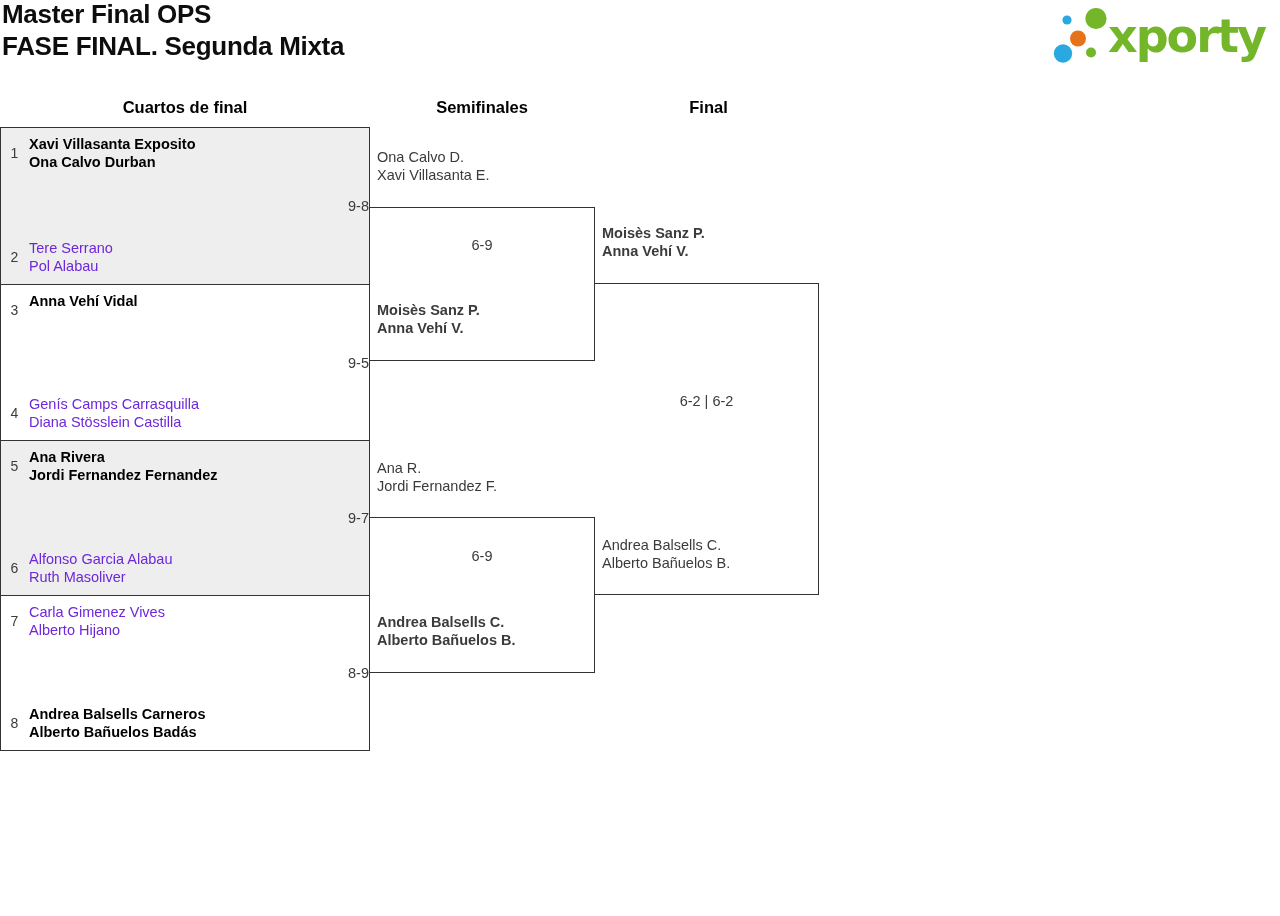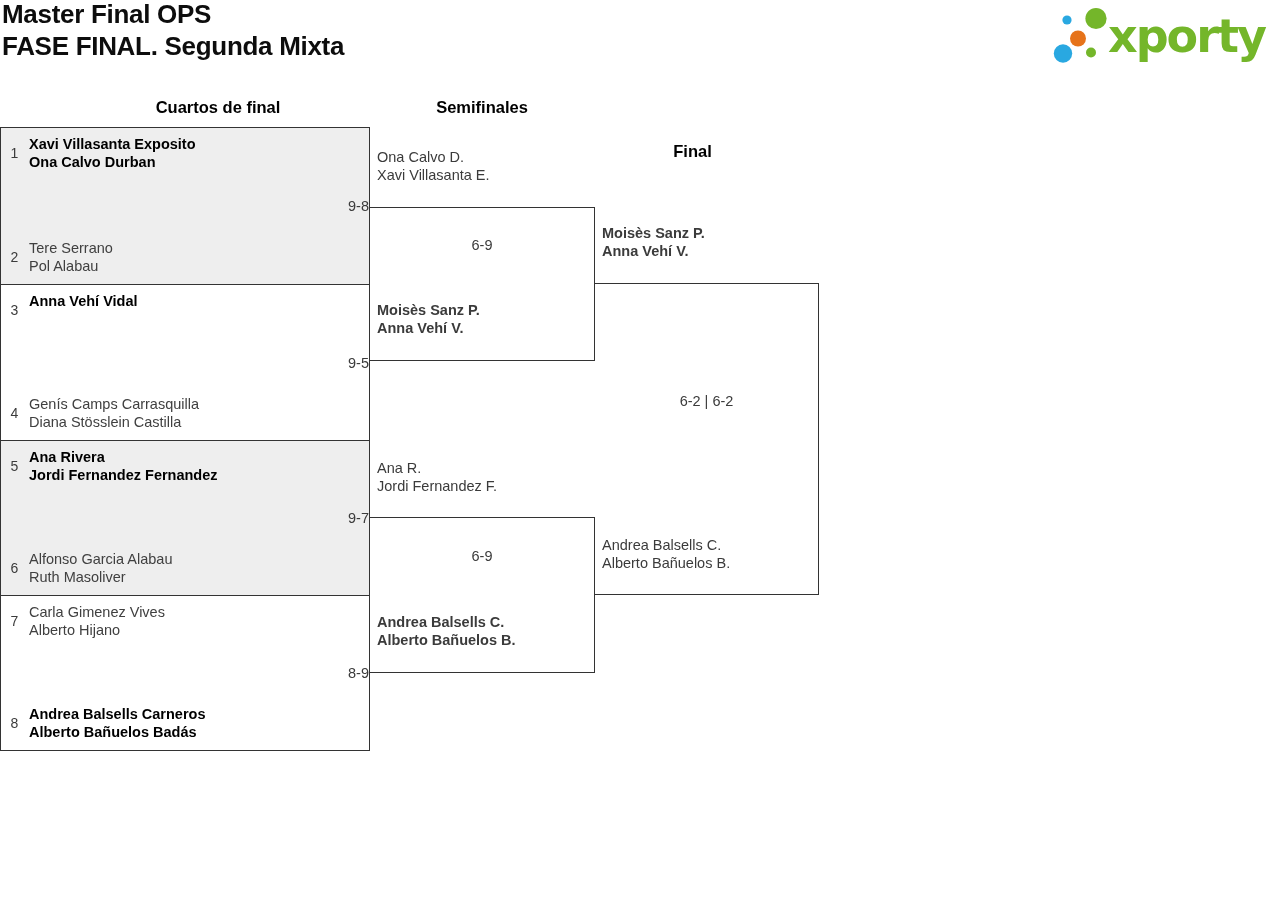--- a/index.html
+++ b/index.html
@@ -18,38 +18,38 @@
     font-size: 26px; font-weight: bold; line-height: 32px; letter-spacing: -0.3px;
     white-space: nowrap;
   }
   .logo-svg { position: absolute; left: 1046px; top: 2px; }
   
   .col-head {
     position: absolute; top: 97px; height: 20px;
     font-size: 16.5px; font-weight: bold; color: #000;
     text-align: center; line-height: 20px; white-space: nowrap;
   }
-  .col-head.qf { left: 0; width: 370px; padding-left: 33px; }
+  .col-head.qf { left: 0; width: 370px; }
   .col-head.sf { left: 369px; width: 226px; }
-  .col-head.fin { left: 580px; width: 225px; margin-top: 44px; }
+  .col-head.fin { left: 596px; width: 225px; }
   
   .qf-box {
     position: absolute; left: 0; width: 370px;
     border: 1px solid #333; box-sizing: border-box; background: #fff;
   }
   .qf-box.shaded { background: #eeeeee; }
   .seed {
     position: absolute; left: 0; width: 27px; text-align: center;
     font-size: 14px; line-height: 18px; color: #3b3b3b;
   }
   .seed.top { top: 16px; }
   .seed.bottom { bottom: 18px; }
   .pair {
     position: absolute; left: 28px; right: 6px;
-    font-size: 14.5px; line-height: 18px; color: #404040; white-space: nowrap;
+    font-size: 14.5px; line-height: 18px; color: #6d28d9; white-space: nowrap;
   }
   .pair.top { top: 7px; }
   .pair.bottom { bottom: 9px; }
   .winner { font-weight: bold; color: #000; }
   .qf-score {
     position: absolute; left: 0; width: 100%; top: 50%; margin-top: -9px;
     text-align: right; font-size: 14.5px; line-height: 18px; color: #3b3b3b;
   }
   
   .sf-box {

